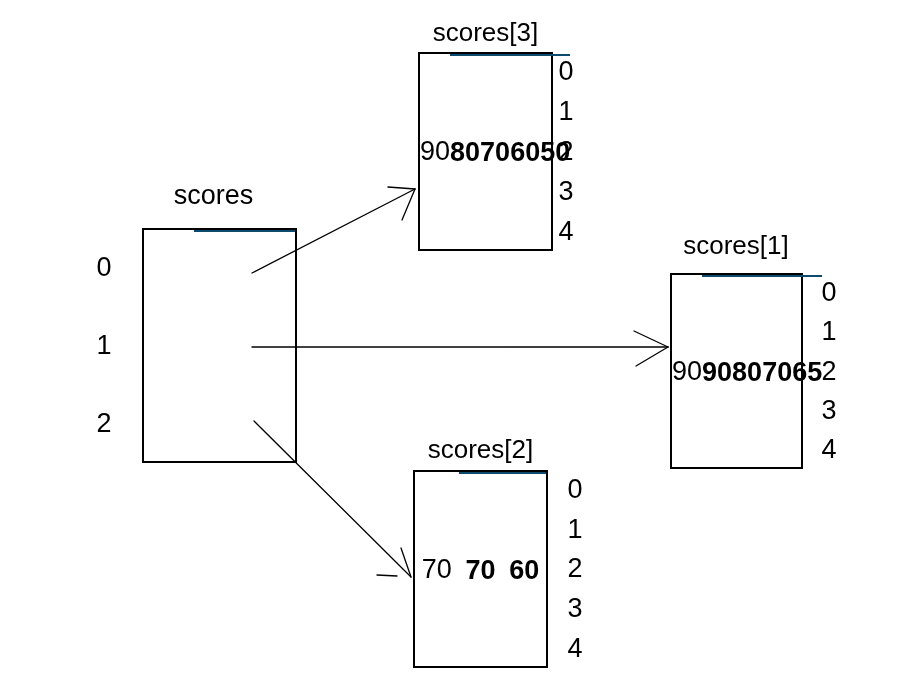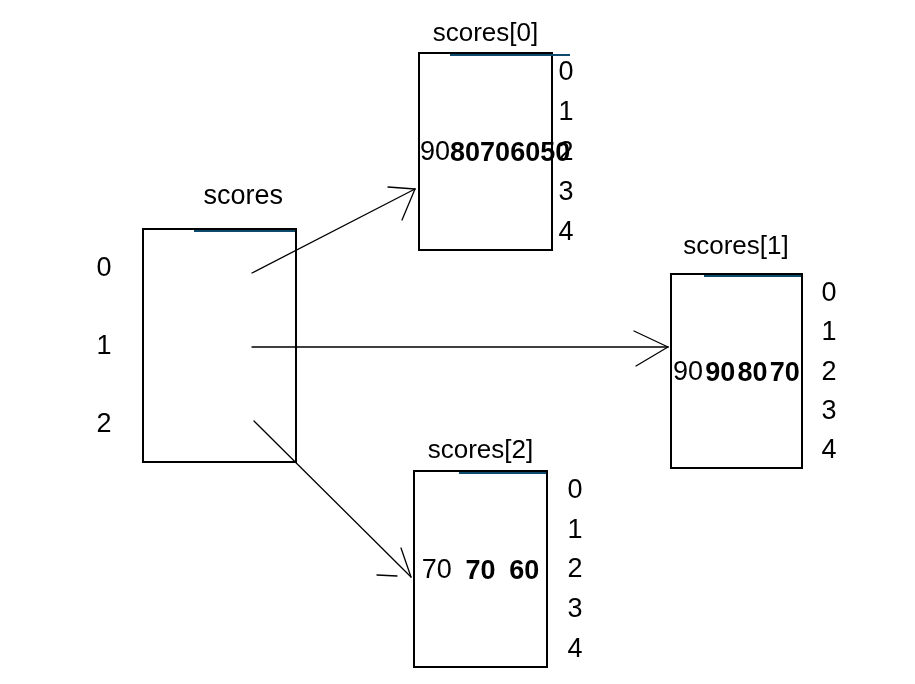--- a/index.html
+++ b/index.html
@@ -58,35 +58,35 @@
     stroke-width: 1.3;
     fill: none;
     stroke-linecap: round;
   }
 </style>
 </head>
 <body>
 
 <div class="canvas">
 
-  <div class="title ptr-title" style="left:128px; top:180px; width:155px;text-align:right;">scores</div>
+  <div class="title ptr-title" style="left:136px; top:180px; width:155px;">scores</div>
 
   <div class="idx-col" style="left:88px; top:228px; width:32px; height:235px;">
     <div class="idx">0</div>
     <div class="idx">1</div>
     <div class="idx">2</div>
   </div>
 
   <div class="array-table" style="left:142px; top:228px; width:155px; height:235px;">
     <div class="cell"></div>
     <div class="cell"></div>
     <div class="cell"></div>
   </div>
 
-  <div class="title" style="left:413px; top:17px; width:145px;">scores[0]</div>
+  <div class="title" style="left:413px; top:17px; width:145px;">scores[3]</div>
 
   <div class="array-table" style="left:418px; top:52px; width:135px; height:199px;">
     <div class="cell">90</div>
     <div class="cell">80</div>
     <div class="cell">70</div>
     <div class="cell">60</div>
     <div class="cell">50</div>
   </div>
 
   <div class="idx-col" style="left:549px; top:52px; width:34px; height:199px;">
@@ -97,20 +97,21 @@
     <div class="idx">4</div>
   </div>
 
   <div class="title" style="left:665px; top:230px; width:142px;">scores[1]</div>
 
   <div class="array-table" style="left:670px; top:273px; width:133px; height:196px;">
     <div class="cell">90</div>
     <div class="cell">90</div>
     <div class="cell">80</div>
     <div class="cell">70</div>
+    <div class="cell">65</div>
   </div>
 
   <div class="idx-col" style="left:812px; top:273px; width:34px; height:196px;">
     <div class="idx">0</div>
     <div class="idx">1</div>
     <div class="idx">2</div>
     <div class="idx">3</div>
     <div class="idx">4</div>
   </div>
 

